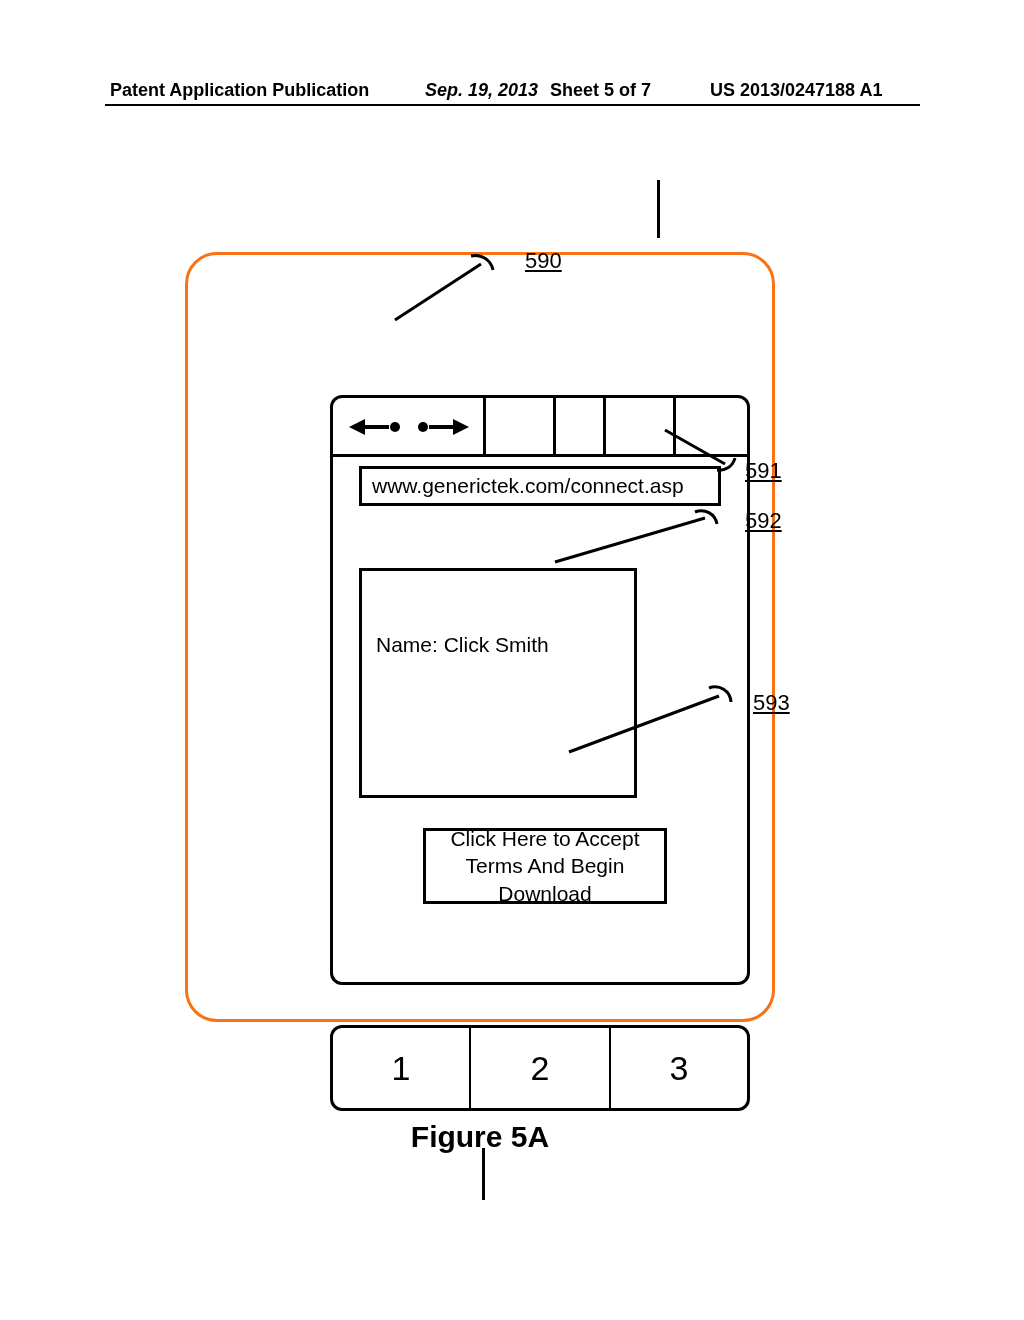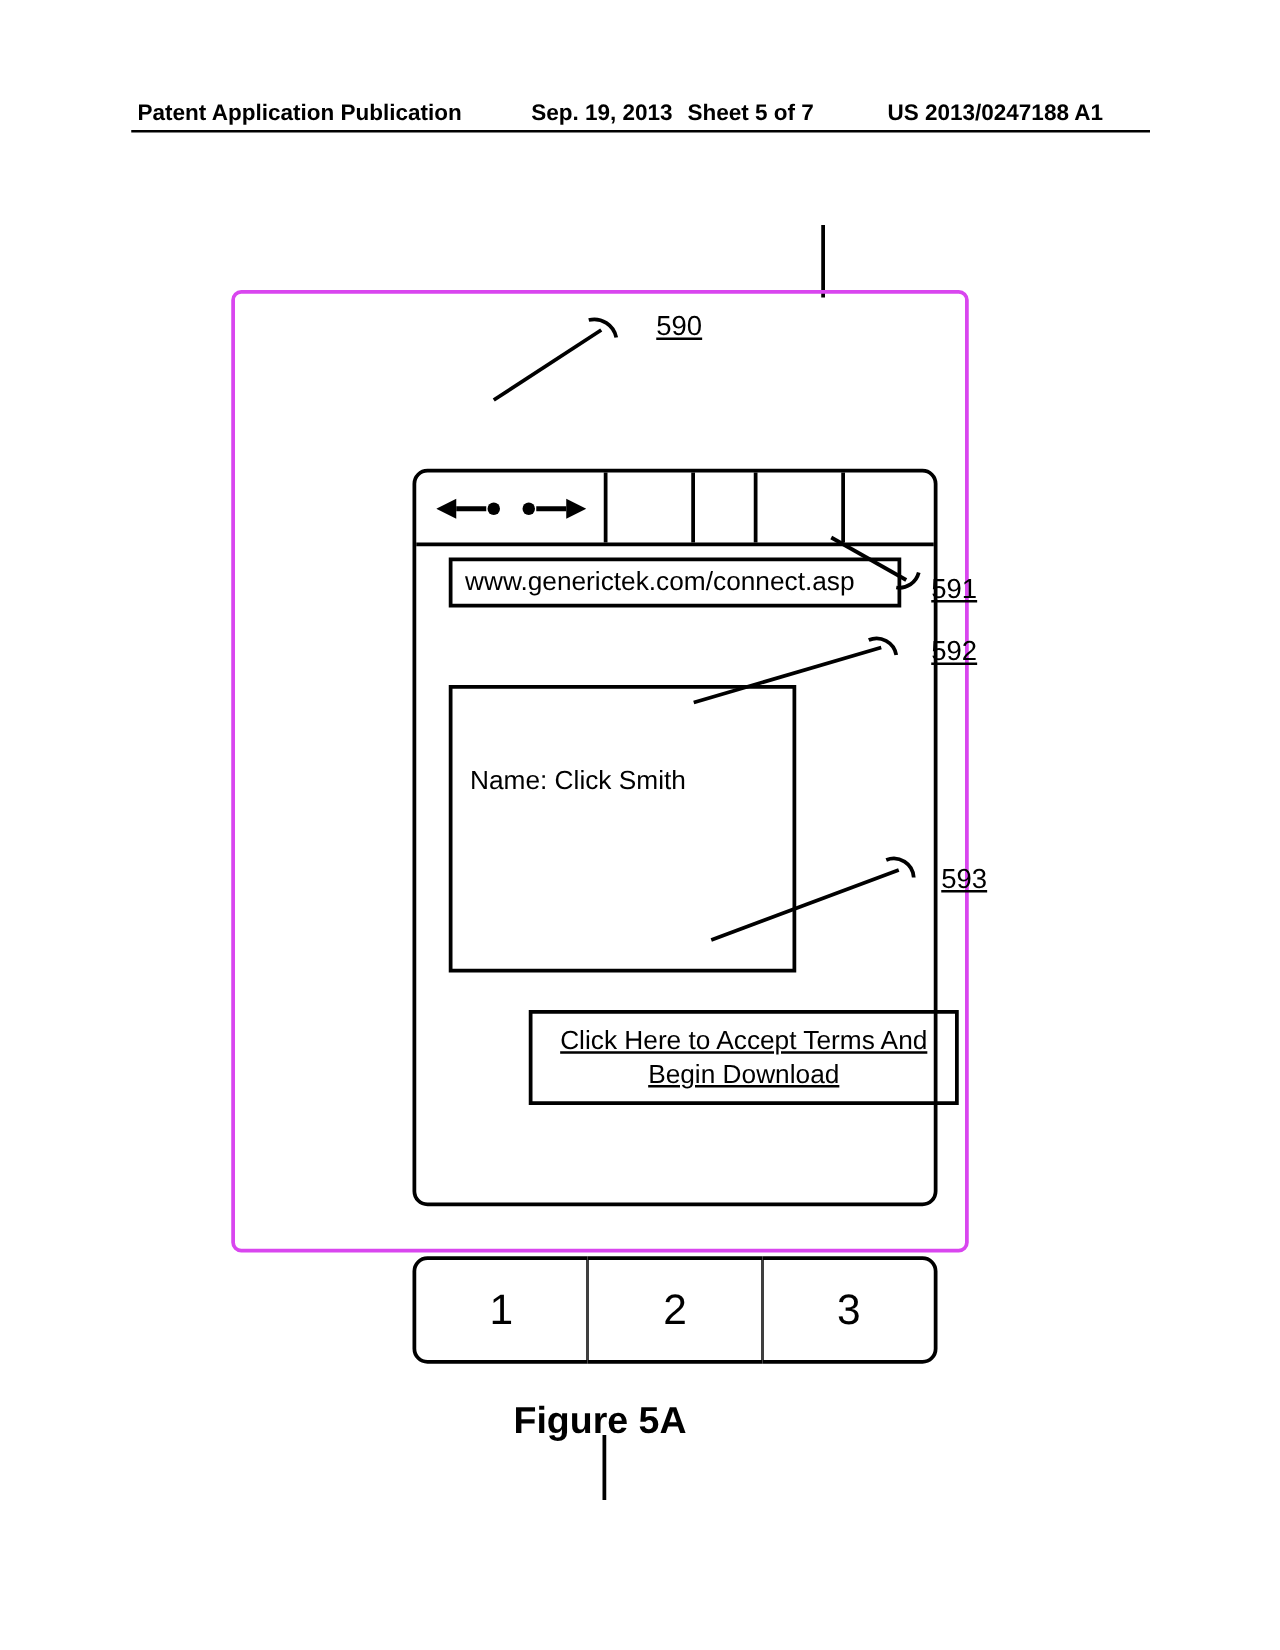--- a/index.html
+++ b/index.html
@@ -18,21 +18,21 @@
   }
   .header-row {
     position: absolute;
     top: 80px;
     left: 0;
     width: 100%;
     font-size: 18px;
     font-weight: bold;
   }
   .header-left { position: absolute; left: 110px; }
-  .header-mid  { position: absolute; left: 425px; }
+  .header-mid  { position: absolute; left: 425px; font-style: italic; }
   .header-sheet{ position: absolute; left: 550px; }
   .header-right{ position: absolute; left: 710px; }
   .header-rule {
     position: absolute;
     top: 104px;
     left: 105px;
     width: 815px;
     border-top: 2px solid #000;
   }
 
@@ -47,25 +47,25 @@
     position: absolute;
     left: 522px;
     top: 0;
     width: 0;
     height: 58px;
     border-left: 3px solid #000;
   }
   .device {
     position: absolute;
     left: 50px;
-    top: 52px;
+    top: 72px;
     width: 590px;
     height: 770px;
-    border: 3px solid #d946ef;
-    border-radius: 8px;
+    border: 3px solid #f97316;
+    border-radius: 32px;
     box-sizing: border-box;
   }
 
   .browser {
     position: absolute;
     left: 142px;
     top: 140px;
     width: 420px;
     height: 590px;
     border: 3px solid #000;
@@ -119,32 +119,31 @@
     box-sizing: border-box;
     padding: 60px 14px 0 14px;
     font-size: 21px;
     line-height: 1.35;
   }
 
   .dlbtn {
     position: absolute;
     left: 90px;
     top: 430px;
-    width: 344px;
+    width: 244px;
     height: 76px;
     border: 3px solid #000;
     box-sizing: border-box;
     display: flex;
     align-items: center;
     justify-content: center;
     text-align: center;
     font-size: 21px;
     line-height: 1.3;
     padding: 4px 6px;
-    text-decoration: underline;
   }
 
   .keyrow {
     position: absolute;
     left: 142px;
     top: 770px;
     width: 420px;
     height: 86px;
   }
   .key {

